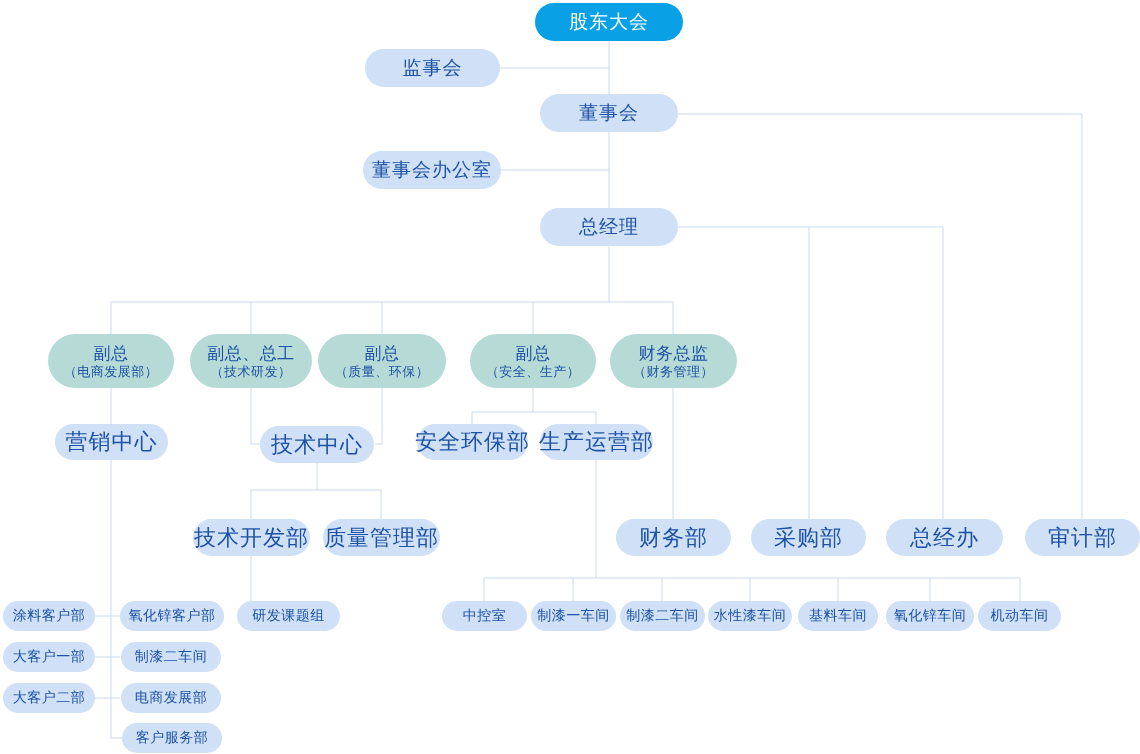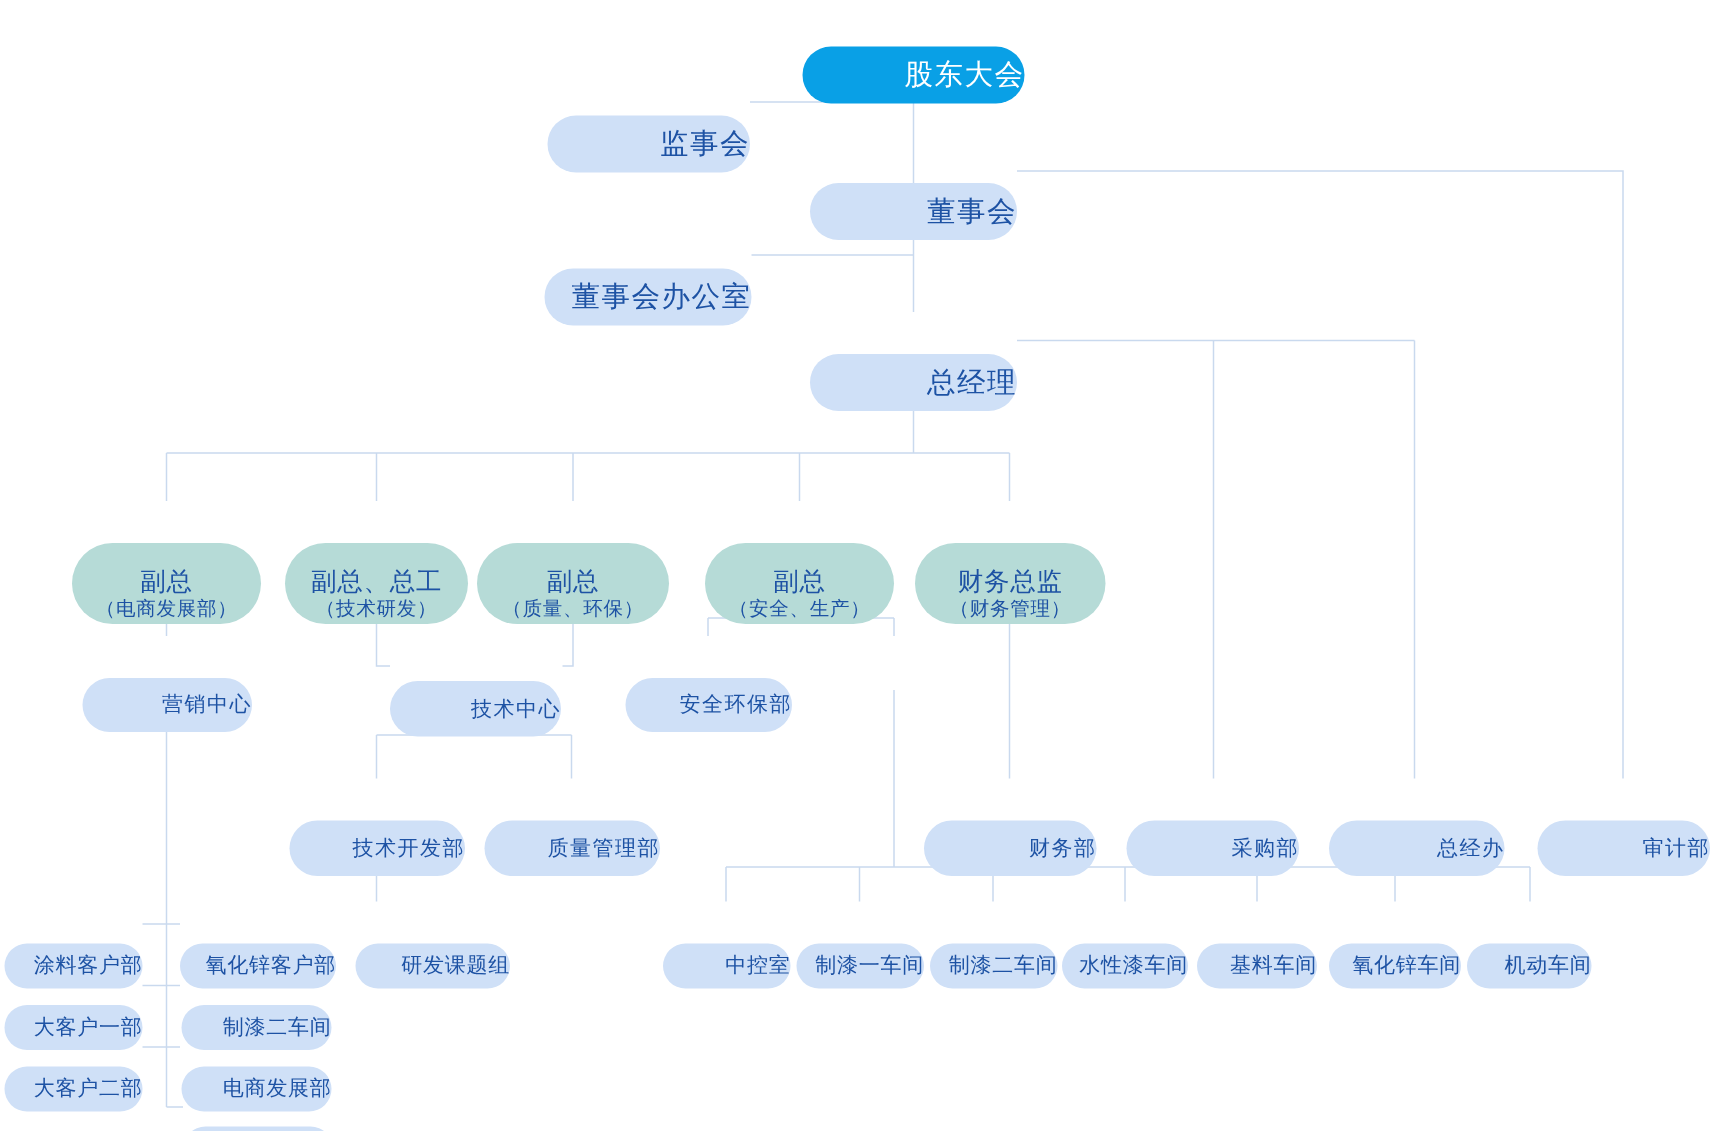--- a/index.html
+++ b/index.html
@@ -4,31 +4,31 @@
 <style>
   html,body{margin:0;padding:0;background:#fff;}
   .stage{
     position:relative;width:1140px;height:754px;overflow:hidden;
     background:var(--canvas-bg,#ffffff);
     font-family:"DejaVu Sans","Liberation Sans",sans-serif;
   }
   .connectors{position:absolute;left:0;top:0;}
   .connectors path{fill:none;stroke:var(--line,#c9d9ee);stroke-width:1;}
   .node{
-    position:absolute;display:flex;align-items:center;justify-content:flex-end;
+    position:absolute;display:flex;align-items:center;justify-content:center;
     text-align:center;border-radius:999px;
     background:var(--light-fill,#cfe0f7);color:var(--node-text,#1d52a4);
-    letter-spacing:1px;white-space:nowrap;margin-top:28px;
+    letter-spacing:1px;white-space:nowrap;
   }
   .primary{background:var(--primary-fill,#09a0e6);color:var(--primary-text,#ffffff);}
   .teal{background:var(--teal-fill,#b6dbd7);flex-direction:column;line-height:1.3;letter-spacing:.5px;}
   .teal .l1{font-size:17px;}
   .teal .l2{font-size:13px;}
   .f-lg{font-size:19px;}
-  .f-md{font-size:14px;}
+  .f-md{font-size:22px;}
   .f-sm{font-size:14px;letter-spacing:.5px;}
 </style>
 </head>
 <body>
 
 <div class="stage">
 
   <svg class="connectors" width="1140" height="754" viewBox="0 0 1140 754">
     <path d="
       M609 41 V208
@@ -100,20 +100,23 @@
 
   <div class="node f-md" style="left:55px;top:424px;width:113px;height:36px">
     <span>营销中心</span>
     </div>
   <div class="node f-md" style="left:260px;top:426px;width:114px;height:37px">
     <span>技术中心</span>
     </div>
   <div class="node f-md" style="left:417px;top:424px;width:111px;height:36px">
     <span>安全环保部</span>
     </div>
+  <div class="node f-md" style="left:540px;top:424px;width:113px;height:36px">
+    <span>生产运营部</span>
+    </div>
 
   <div class="node f-md" style="left:193px;top:519px;width:117px;height:37px">
     <span>技术开发部</span>
     </div>
   <div class="node f-md" style="left:323px;top:519px;width:117px;height:37px">
     <span>质量管理部</span>
     </div>
   <div class="node f-md" style="left:616px;top:519px;width:115px;height:37px">
     <span>财务部</span>
     </div>

